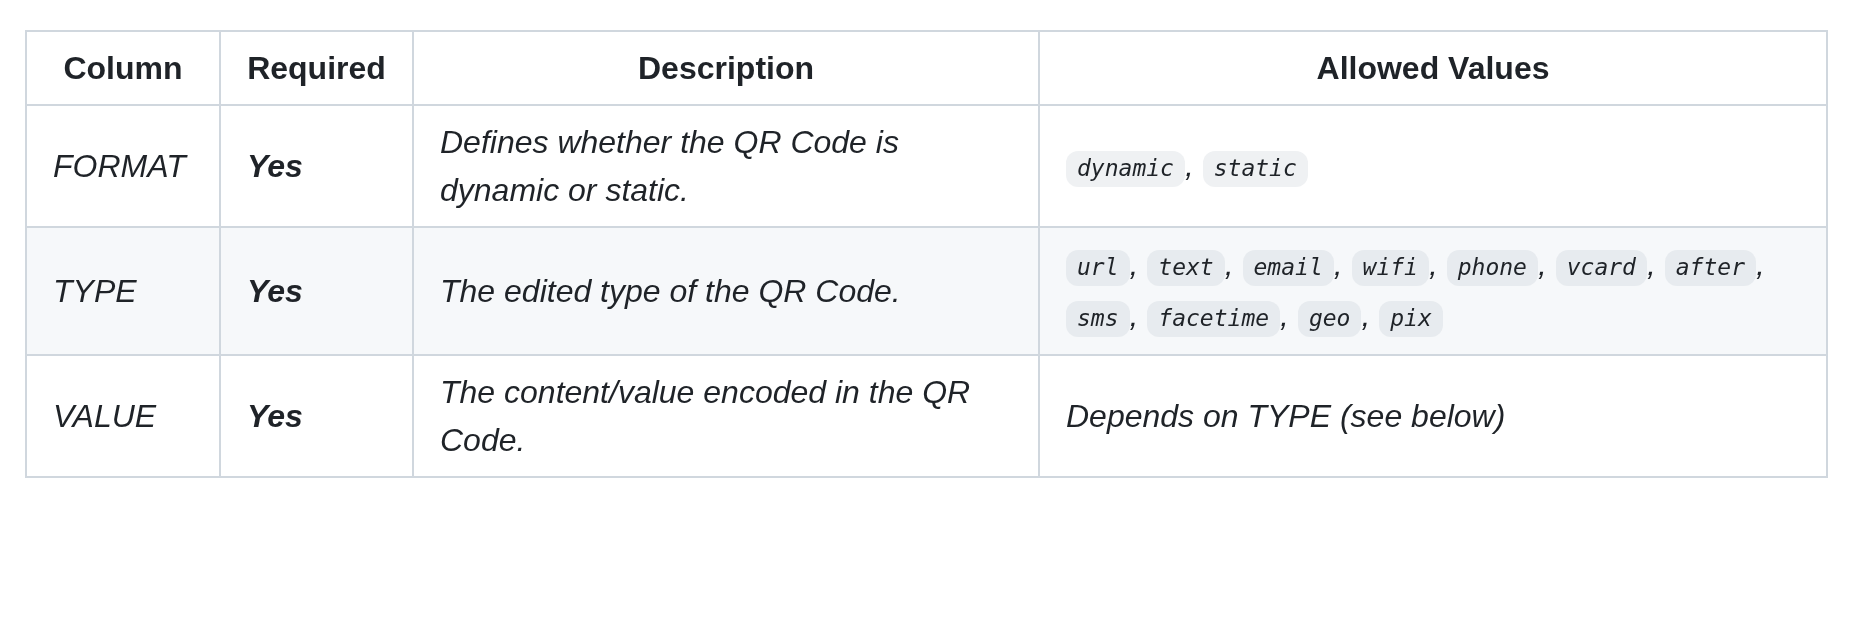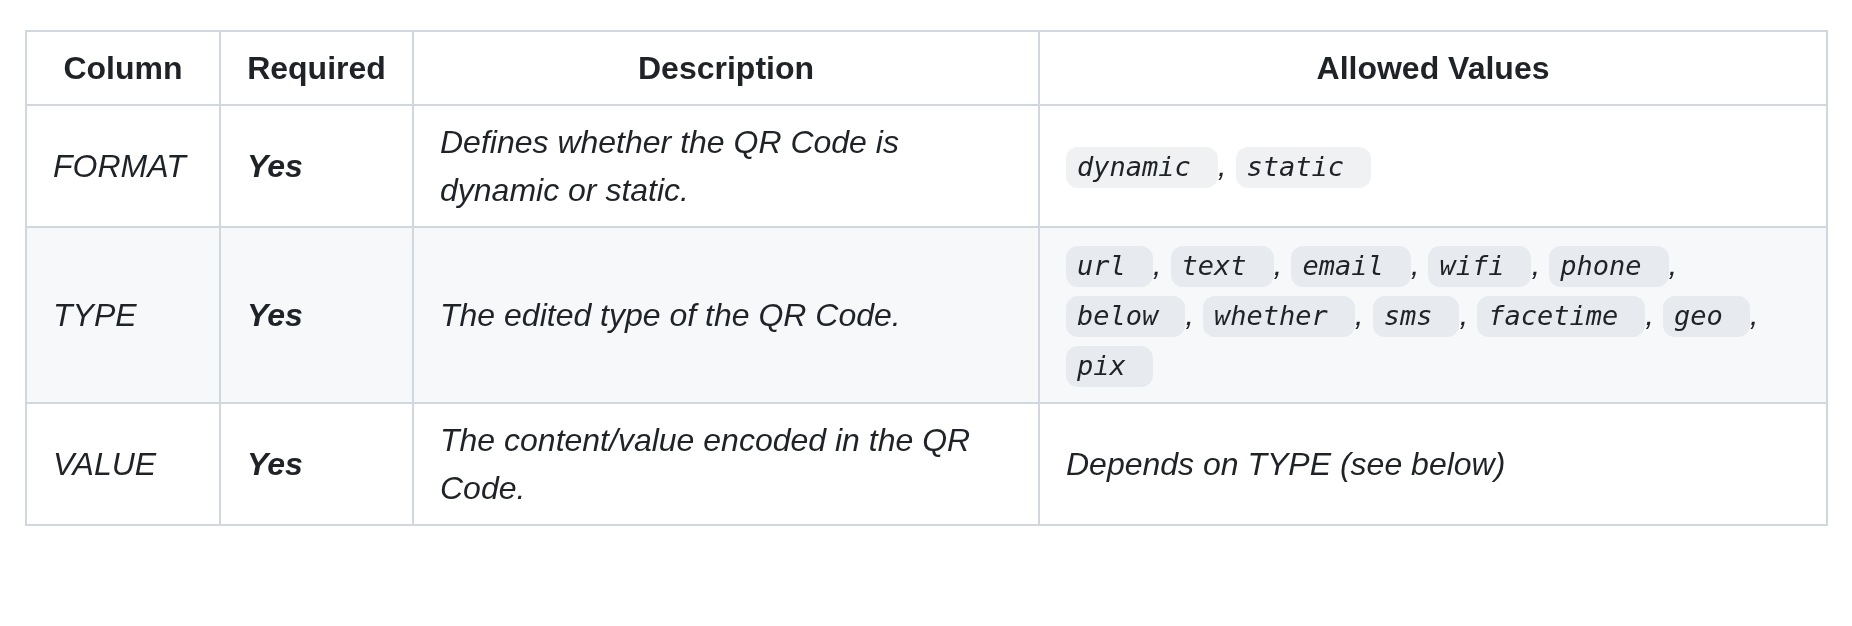--- a/index.html
+++ b/index.html
@@ -40,24 +40,24 @@
   table.md-table th {
     font-weight: bold;
     text-align: center;
   }
   table.md-table tbody tr:nth-child(2n) {
     background-color: var(--row-stripe);
   }
   td.cell-required { font-weight: bold; }
   code.pill {
     font-family: "DejaVu Sans Mono", monospace;
-    font-size: 27px;
+    font-size: 23px;
     background-color: var(--code-bg);
     border-radius: 12px;
-    padding: 4px 27px 6px 11px;
+    padding: 4px 11px 6px 11px;
     white-space: nowrap;
   }
 </style>
 </head>
 <body>
 
 <div class="doc-wrap">
   <table class="md-table">
     <colgroup>
       <col style="width:194px">
@@ -77,21 +77,21 @@
       <tr>
         <td class="cell-column">FORMAT</td>
         <td class="cell-required">Yes</td>
         <td class="cell-description">Defines whether the QR Code is dynamic or static.</td>
         <td class="cell-allowed"><code class="pill">dynamic</code>, <code class="pill">static</code></td>
       </tr>
       <tr>
         <td class="cell-column">TYPE</td>
         <td class="cell-required">Yes</td>
         <td class="cell-description">The edited type of the QR Code.</td>
-        <td class="cell-allowed"><code class="pill">url</code>, <code class="pill">text</code>, <code class="pill">email</code>, <code class="pill">wifi</code>, <code class="pill">phone</code>, <code class="pill">below</code>, <code class="pill">whether</code>, <code class="pill">sms</code>, <code class="pill">facetime</code>, <code class="pill">geo</code>, <code class="pill">pix</code></td>
+        <td class="cell-allowed"><code class="pill">url</code>, <code class="pill">text</code>, <code class="pill">email</code>, <code class="pill">wifi</code>, <code class="pill">phone</code>, <code class="pill">vcard</code>, <code class="pill">after</code>, <code class="pill">sms</code>, <code class="pill">facetime</code>, <code class="pill">geo</code>, <code class="pill">pix</code></td>
       </tr>
       <tr>
         <td class="cell-column">VALUE</td>
         <td class="cell-required">Yes</td>
         <td class="cell-description">The content/value encoded in the QR Code.</td>
         <td class="cell-allowed">Depends on TYPE (see below)</td>
       </tr>
     </tbody>
   </table>
 </div>

